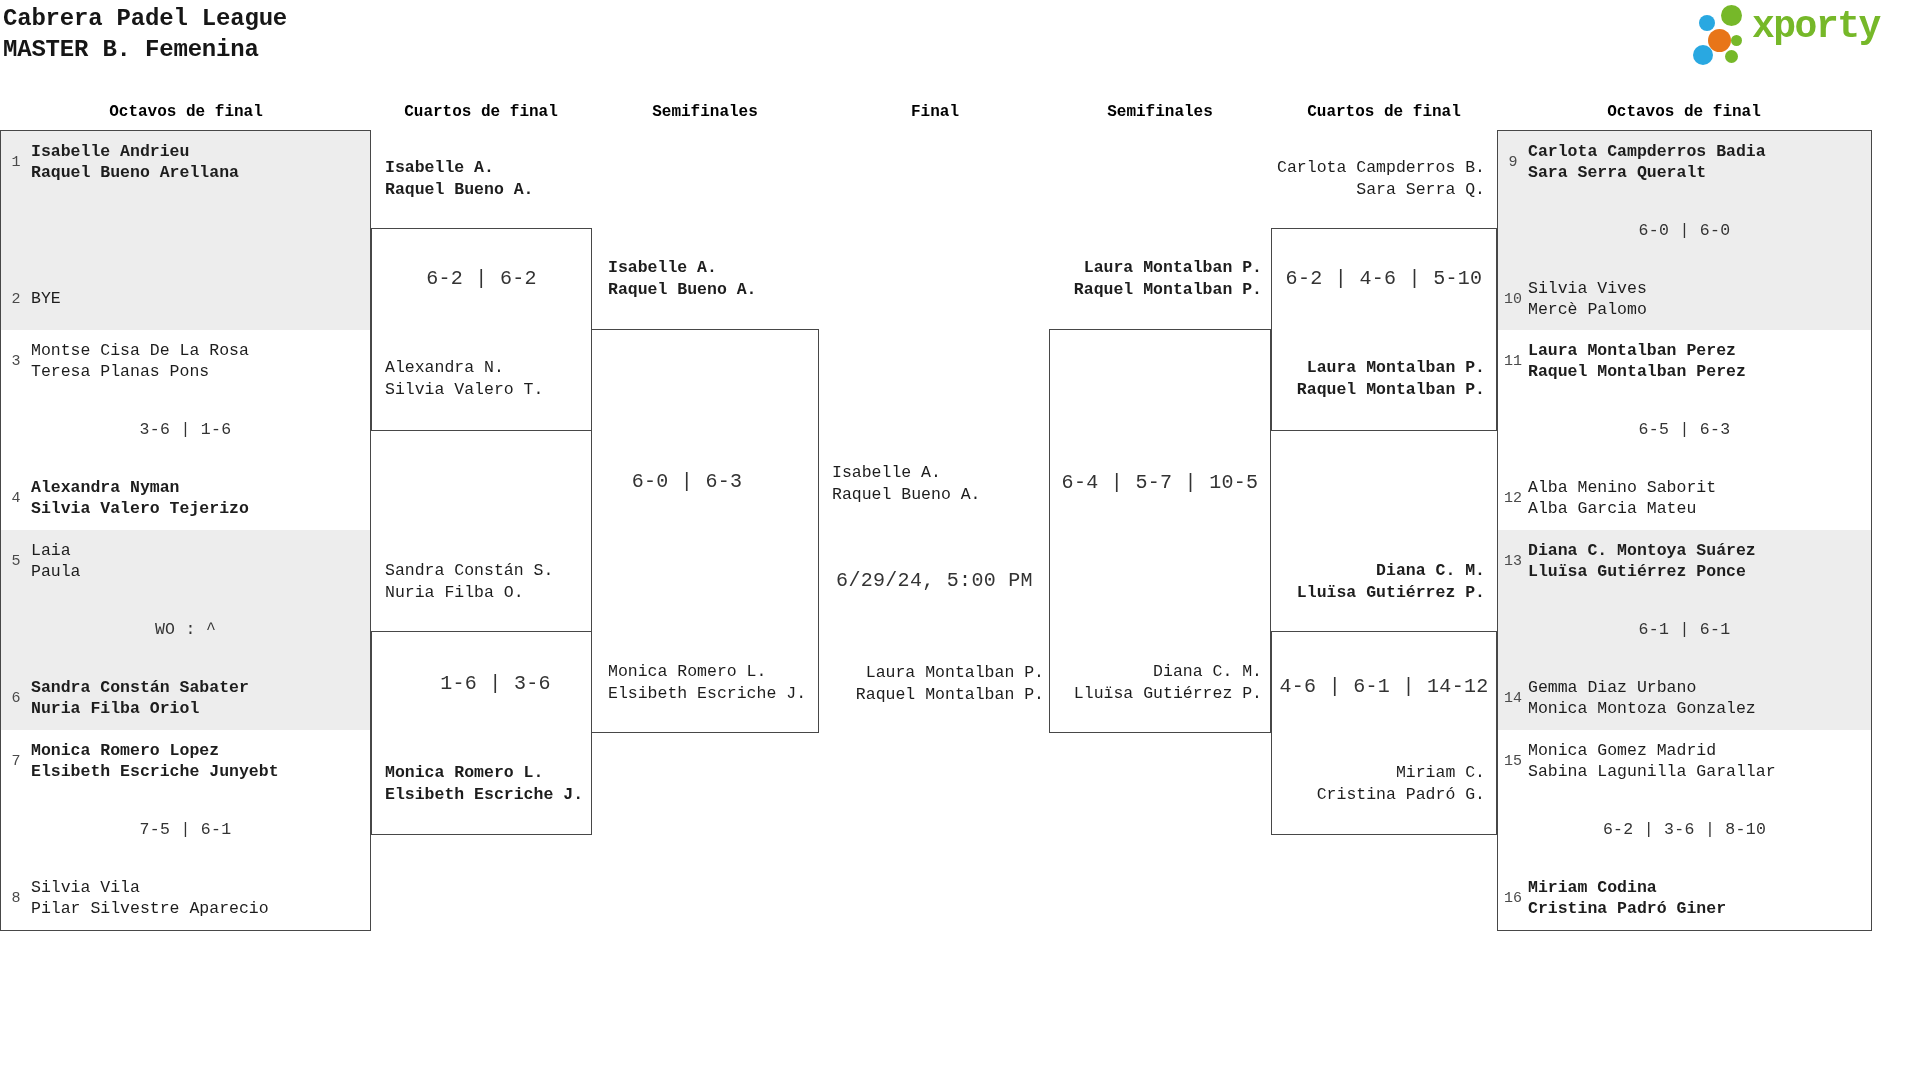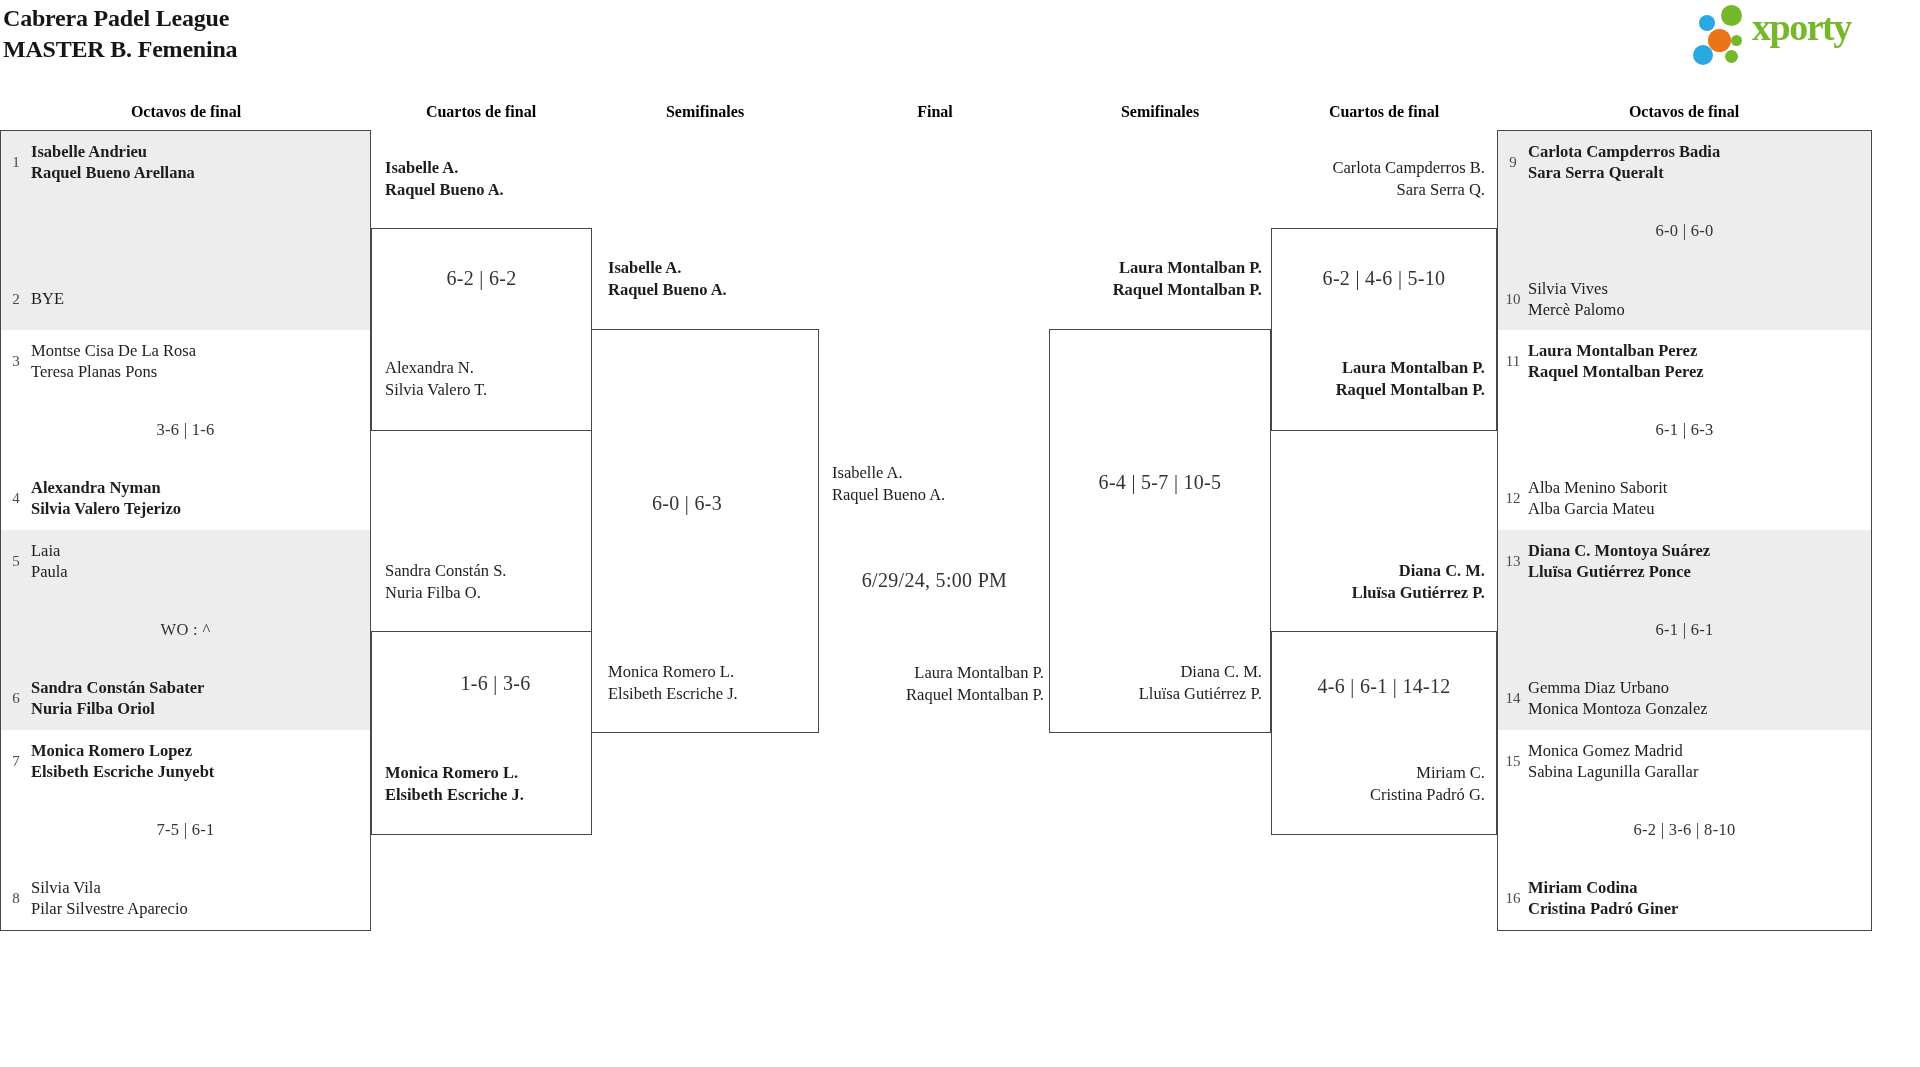--- a/index.html
+++ b/index.html
@@ -1,17 +1,17 @@
 <!DOCTYPE html>
 <html><head>
 <meta charset="utf-8">
 <style>
   html,body{margin:0;padding:0;background:#fff;}
   .page{position:relative;width:1920px;height:1067px;background:#fff;overflow:hidden;
-        font-family:Liberation Serif, serif;color:#1d1d1d;}
+        font-family:Liberation Mono, monospace;color:#1d1d1d;}
   .title{position:absolute;left:3px;top:3px;font-size:24px;font-weight:700;line-height:31px;color:#161616;letter-spacing:-0.2px;}
   .round-h{position:absolute;top:103px;width:260px;text-align:center;font-size:16px;font-weight:600;color:#000;}
   .rect{position:absolute;border:1.5px solid #474747;box-sizing:border-box;background:transparent;}
   .obox{position:absolute;border:1.5px solid #474747;box-sizing:border-box;background:#fff;height:201px;}
   .obox.alt{background:#ededed;}
   .obox.stack{border-top:none;}
   .seed{position:absolute;left:2px;width:26px;height:46px;display:flex;align-items:center;justify-content:center;
         font-size:15px;color:#4a4a4a;}
   .st{top:8px;} .sb{top:145px;}
   .team{position:absolute;left:30px;right:8px;height:46px;display:flex;flex-direction:column;justify-content:center;
@@ -127,21 +127,21 @@
       <div>Silvia Vives</div>
       <div>Mercè Palomo</div>
     </div>
   </div>
   <div class="obox stack" style="left:1497px;top:330px;width:375px">
     <div class="seed st">11</div>
     <div class="team tt bold">
       <div>Laura Montalban Perez</div>
       <div>Raquel Montalban Perez</div>
     </div>
-    <div class="mscore">6-1 | 6-3</div>
+    <div class="mscore">6-5 | 6-3</div>
     <div class="seed sb">12</div>
     <div class="team tb">
       <div>Alba Menino Saborit</div>
       <div>Alba Garcia Mateu</div>
     </div>
   </div>
   <div class="obox alt stack" style="left:1497px;top:530px;width:375px">
     <div class="seed st">13</div>
     <div class="team tt bold">
       <div>Diana C. Montoya Suárez</div>
@@ -184,21 +184,21 @@
   <div class="scoreline" style="left:371px;top:671px;width:249px">1-6 | 3-6</div>
   <div class="lbl bold" style="left:385px;top:762px">
     <div>Monica Romero L.</div>
     <div>Elsibeth Escriche J.</div>
   </div>
 
   <div class="lbl bold" style="left:608px;top:257px">
     <div>Isabelle A.</div>
     <div>Raquel Bueno A.</div>
   </div>
-  <div class="scoreline" style="left:591px;top:491px;width:192px">6-0 | 6-3</div>
+  <div class="scoreline" style="left:591px;top:469px;width:192px">6-0 | 6-3</div>
   <div class="lbl" style="left:608px;top:661px">
     <div>Monica Romero L.</div>
     <div>Elsibeth Escriche J.</div>
   </div>
 
   <div class="lbl" style="left:832px;top:462px">
     <div>Isabelle A.</div>
     <div>Raquel Bueno A.</div>
   </div>
   <div class="scoreline" style="left:819px;top:568px;width:231px">6/29/24, 5:00 PM</div>

